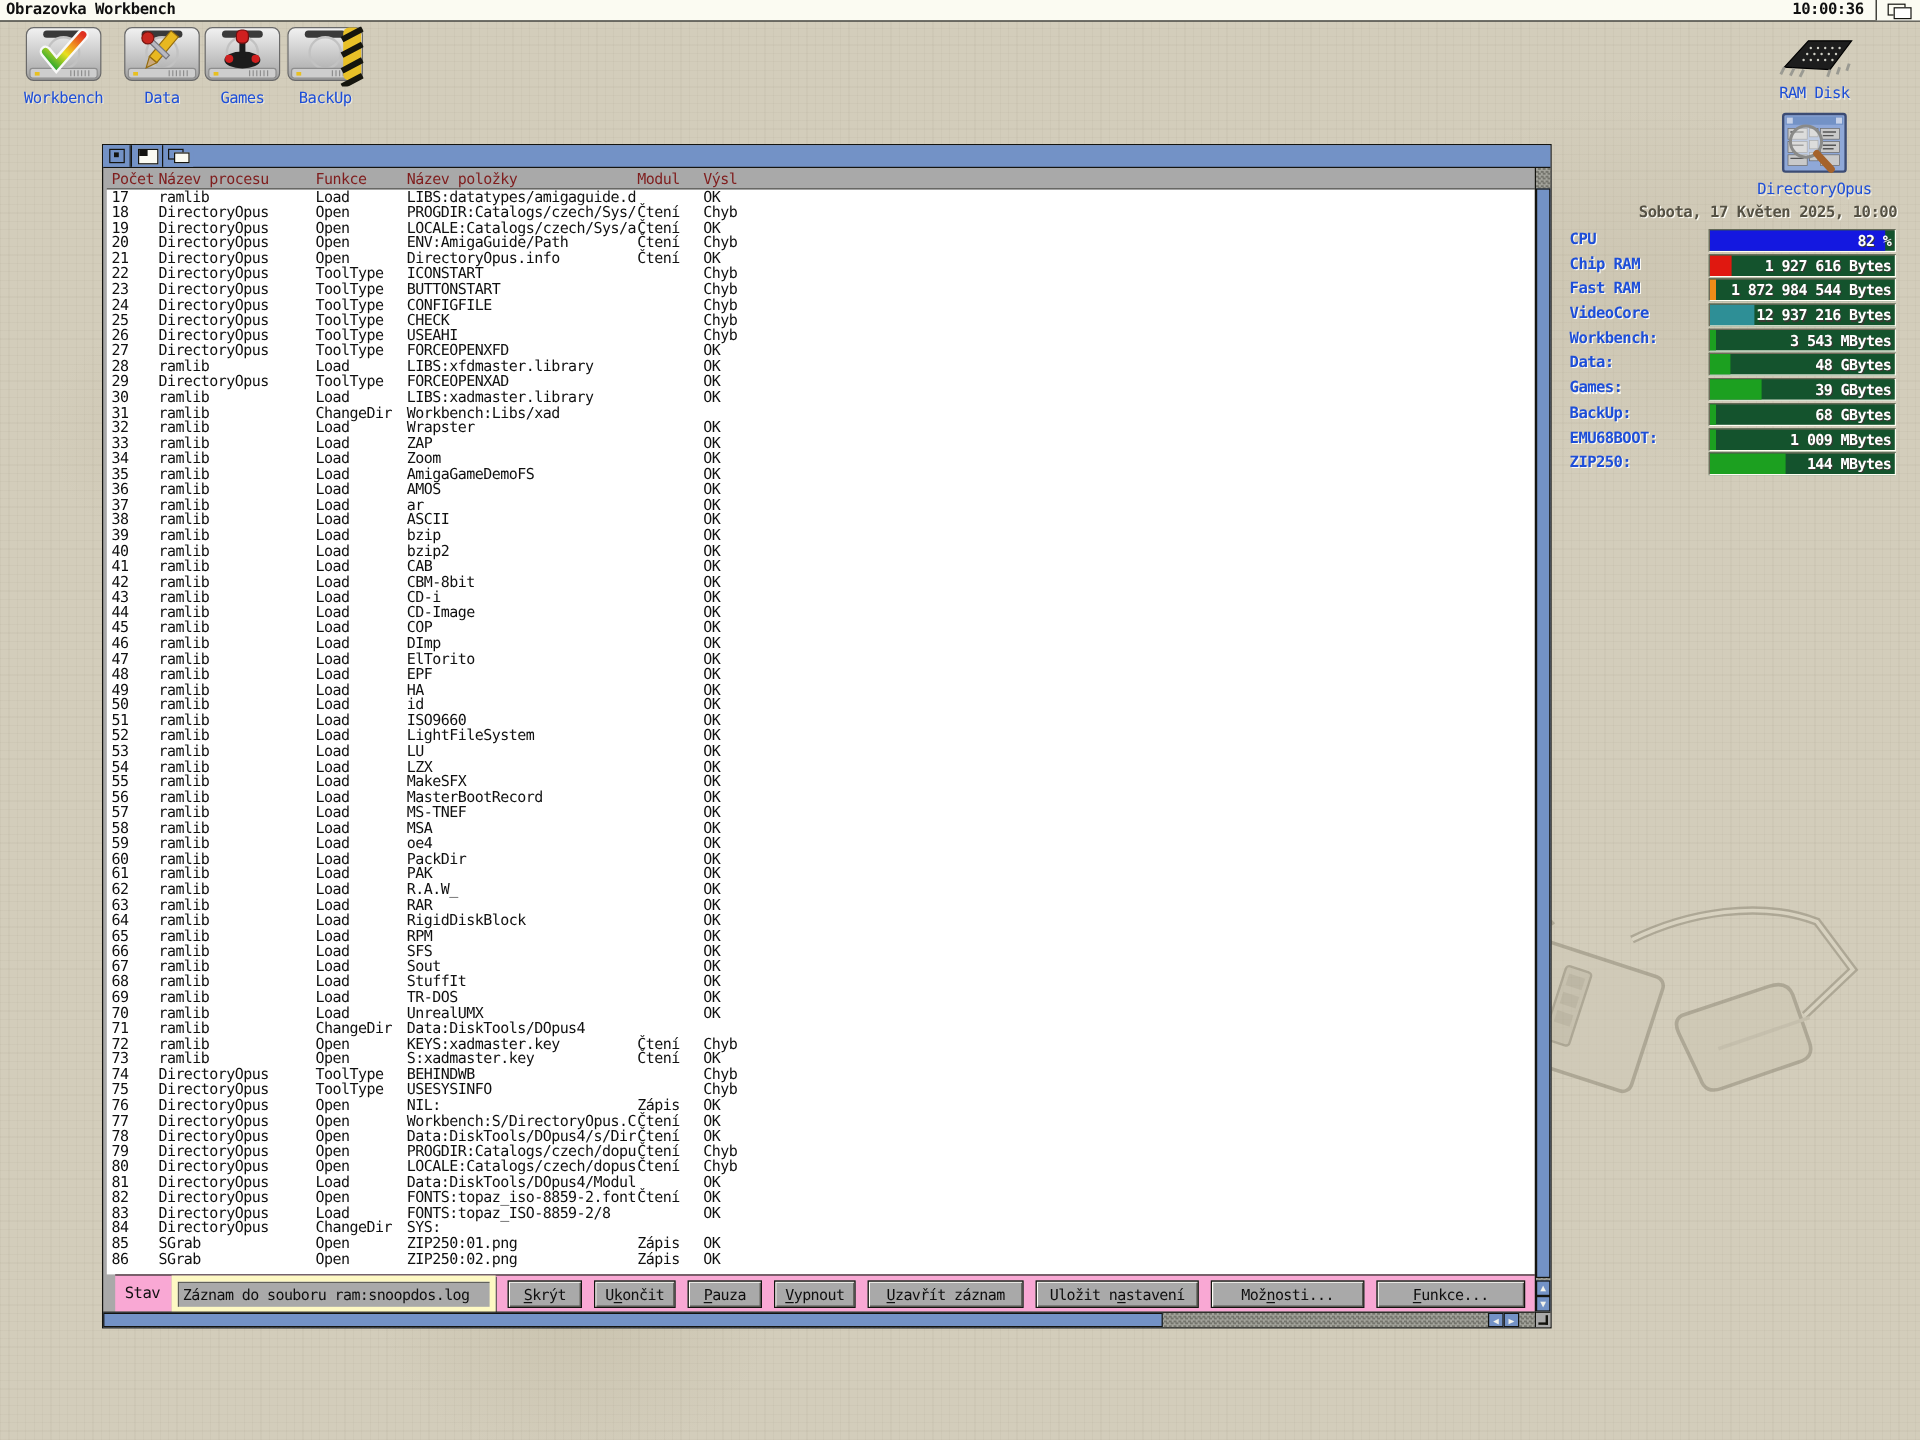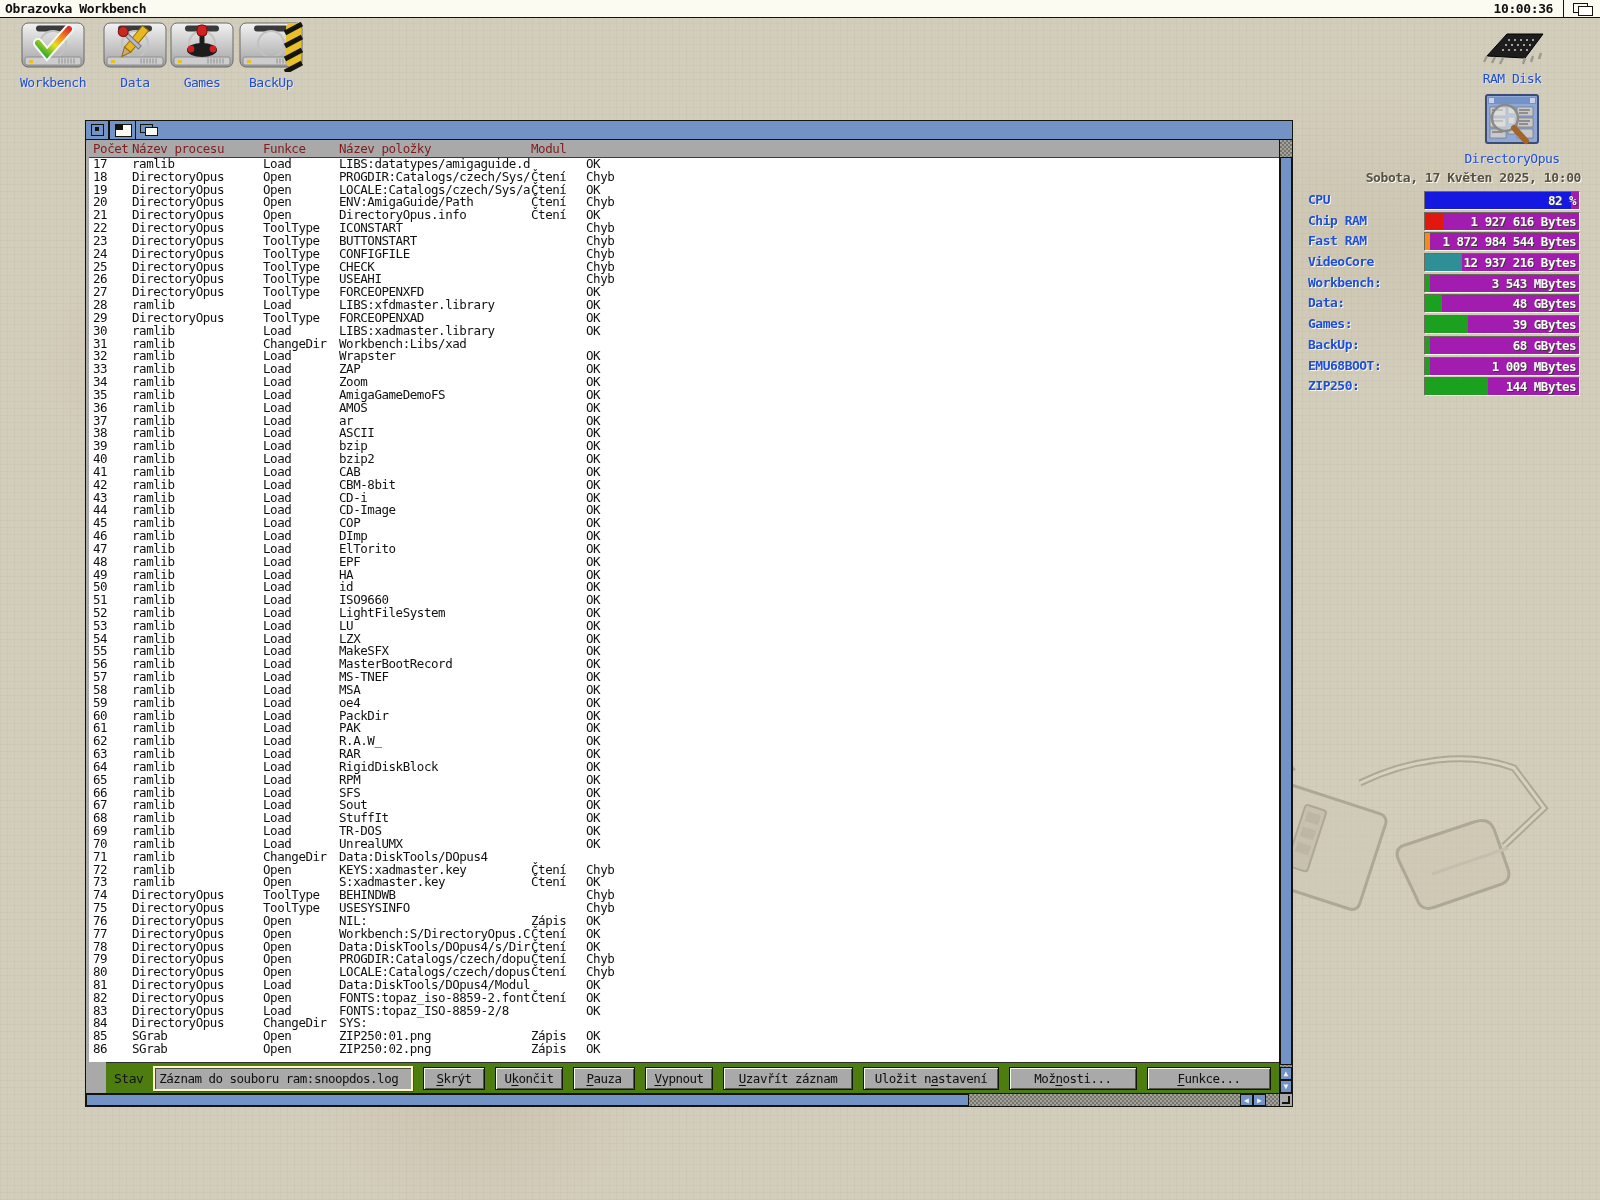--- a/index.html
+++ b/index.html
@@ -29,21 +29,21 @@
   .icon-img{display:block;margin:0 auto;}
   .icon-label{margin-top:3px;font-size:13px;letter-spacing:-.5px;color:#1d4ed8;
     text-shadow:1px 1px 0 rgba(255,255,250,.55);white-space:nowrap;}
   
   #sysinfo{position:absolute;left:1298px;top:170px;width:286px;z-index:4;}
   #sysinfo .date{font-size:13px;font-weight:bold;letter-spacing:-.4px;text-align:right;
     color:#55514486;color:#555144;text-shadow:1px 1px 0 rgba(255,255,250,.9);padding-right:3px;margin-bottom:6px;}
   .meter-row{position:relative;height:20.7px;}
   .meter-label{position:absolute;left:10px;top:1px;font-size:13px;font-weight:bold;letter-spacing:-.5px;
     color:#1d4ed8;text-shadow:1px 1px 0 rgba(255,255,250,.9);white-space:nowrap;}
-  .meter-bar{position:absolute;left:126px;top:0;width:154px;height:17px;background:#a21caf;
+  .meter-bar{position:absolute;left:126px;top:0;width:154px;height:17px;background:#14532d;
     border-top:1px solid #6e6a5a;border-left:1px solid #6e6a5a;
     border-bottom:1px solid #fffef2;border-right:1px solid #fffef2;}
   .meter-fill{position:absolute;left:0;top:0;bottom:0;}
   .meter-value{position:absolute;right:3px;top:1px;font-size:12.5px;font-weight:bold;letter-spacing:-.5px;
     color:#ffffff;text-shadow:1px 1px 0 #3a3a33;white-space:nowrap;}
   
   #win{position:absolute;left:85px;top:120px;width:1208px;height:987px;background:#a9a9a9;
     border:1px solid #14140f;z-index:10;box-sizing:border-box;}
   #titlebar{position:absolute;left:0;top:0;right:0;height:18px;background:#7392c6;
     border-bottom:1px solid #14140f;display:flex;align-items:stretch;color:#08080e;}
@@ -60,26 +60,26 @@
   .wdepth-front{position:absolute;left:9px;top:6px;width:11px;height:7px;border:1px solid #14140f;background:#fbfbf2;}
   
   #colhead{position:absolute;left:3px;top:19px;right:13px;height:17px;background:#a9a9a9;
     border-bottom:1px solid #3c3c38;display:grid;grid-template-columns:39px 131px 76px 192px 55px auto;
     padding-left:4px;font-size:12.5px;letter-spacing:-.45px;line-height:17px;color:#7f1d1d;}
   #list{position:absolute;left:3px;top:37px;right:13px;bottom:44px;background:#ffffff;overflow:hidden;}
   .lrow{display:grid;grid-template-columns:39px 131px 76px 192px 55px auto;height:12.843px;
     padding-left:4px;font-size:12.5px;letter-spacing:-.45px;line-height:12.95px;color:#101010;white-space:pre;}
   .lrow span{overflow:visible;}
   
-  #statusbar{position:absolute;left:20px;right:13px;bottom:13px;height:31px;background:#4d7c0f;
+  #statusbar{position:absolute;left:10px;right:13px;bottom:13px;height:31px;background:#f9a8d4;
     border-top:1px solid #2c2c28;display:flex;align-items:center;padding:0 8px;gap:10px;box-sizing:border-box;}
   #stav-label{font-size:13px;letter-spacing:-.5px;color:#111;}
   #log-field{width:255px;height:21px;line-height:21px;background:#a9a9a9;color:#0f0f0f;
     font-size:12.5px;letter-spacing:-.5px;padding:0 4px;white-space:nowrap;overflow:hidden;
-    border:2px solid #fef9c3;box-shadow:1px 1px 0 #4a4a44, inset 1px 1px 0 #4a4a44;}
+    border:5px solid #fef9c3;box-shadow:1px 1px 0 #4a4a44, inset 1px 1px 0 #4a4a44;}
   .abtn{height:23px;background:#a9a9a9;border:1px solid #14140f;box-sizing:border-box;
     box-shadow:inset 1px 1px 0 #fdfdf6, inset -1px -1px 0 #55554e;
     font-family:"DejaVu Sans Mono",monospace;font-size:12.5px;letter-spacing:-.5px;color:#0f0f0f;
     display:flex;align-items:center;justify-content:center;white-space:nowrap;cursor:default;}
   .abtn u{text-decoration-thickness:1px;text-underline-offset:2px;}
   
   .checker{background-image:conic-gradient(#74746c 25%, #a3a39b 0 50%, #74746c 0 75%, #a3a39b 0);
     background-size:4px 4px;}
   #vscroll{position:absolute;top:19px;right:0;width:13px;bottom:13px;border-left:1px solid #14140f;box-sizing:border-box;}
   #vthumb{position:absolute;left:0px;right:0px;top:17px;bottom:28px;background:#7392c6;border:1px solid #14140f;box-sizing:border-box;}
@@ -369,20 +369,21 @@
       <div class="wdepth-front"></div>
     </div>
   </div>
 
   <div id="colhead">
     <span>Počet</span>
     <span>Název procesu</span>
     <span>Funkce</span>
     <span>Název položky</span>
     <span>Modul</span>
+    <span>Výsl</span>
   </div>
 
   <div id="list">
       <div class="lrow"><span>17</span><span>ramlib</span><span>Load</span><span>LIBS:datatypes/amigaguide.d</span><span></span><span>OK</span></div>
       <div class="lrow"><span>18</span><span>DirectoryOpus</span><span>Open</span><span>PROGDIR:Catalogs/czech/Sys/</span><span>Čtení</span><span>Chyb</span></div>
       <div class="lrow"><span>19</span><span>DirectoryOpus</span><span>Open</span><span>LOCALE:Catalogs/czech/Sys/a</span><span>Čtení</span><span>OK</span></div>
       <div class="lrow"><span>20</span><span>DirectoryOpus</span><span>Open</span><span>ENV:AmigaGuide/Path</span><span>Čtení</span><span>Chyb</span></div>
       <div class="lrow"><span>21</span><span>DirectoryOpus</span><span>Open</span><span>DirectoryOpus.info</span><span>Čtení</span><span>OK</span></div>
       <div class="lrow"><span>22</span><span>DirectoryOpus</span><span>ToolType</span><span>ICONSTART</span><span></span><span>Chyb</span></div>
       <div class="lrow"><span>23</span><span>DirectoryOpus</span><span>ToolType</span><span>BUTTONSTART</span><span></span><span>Chyb</span></div>

